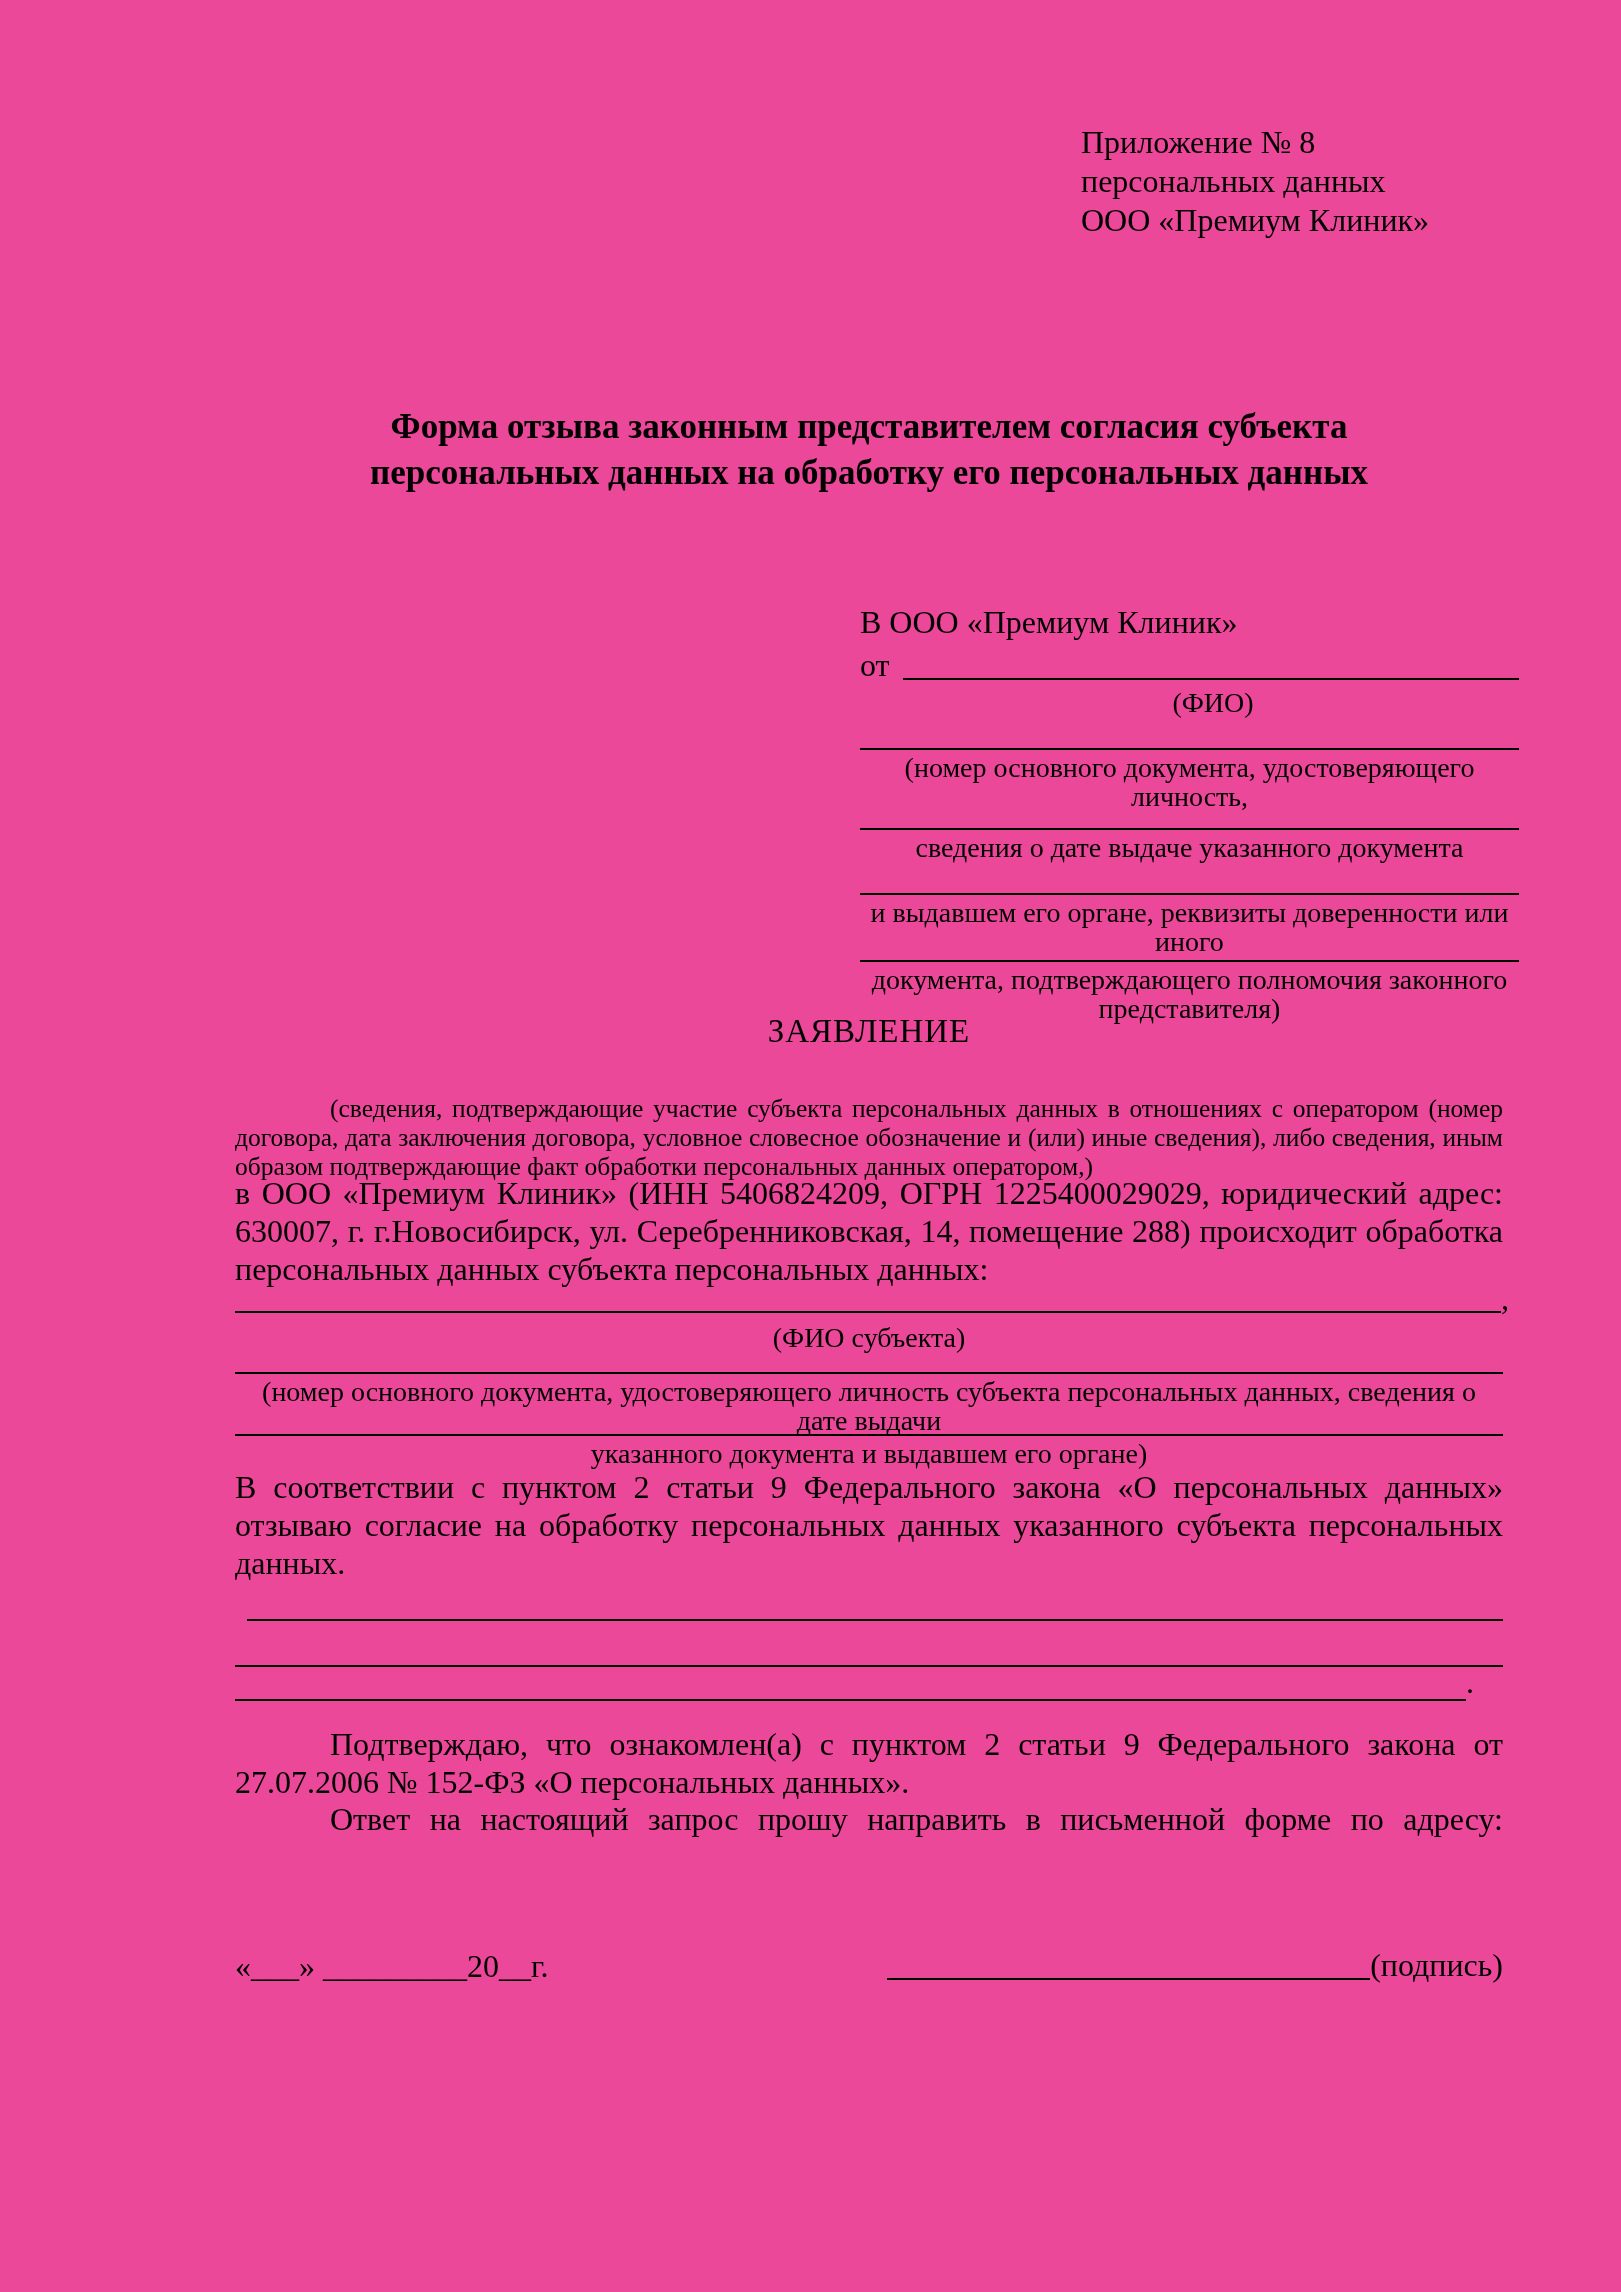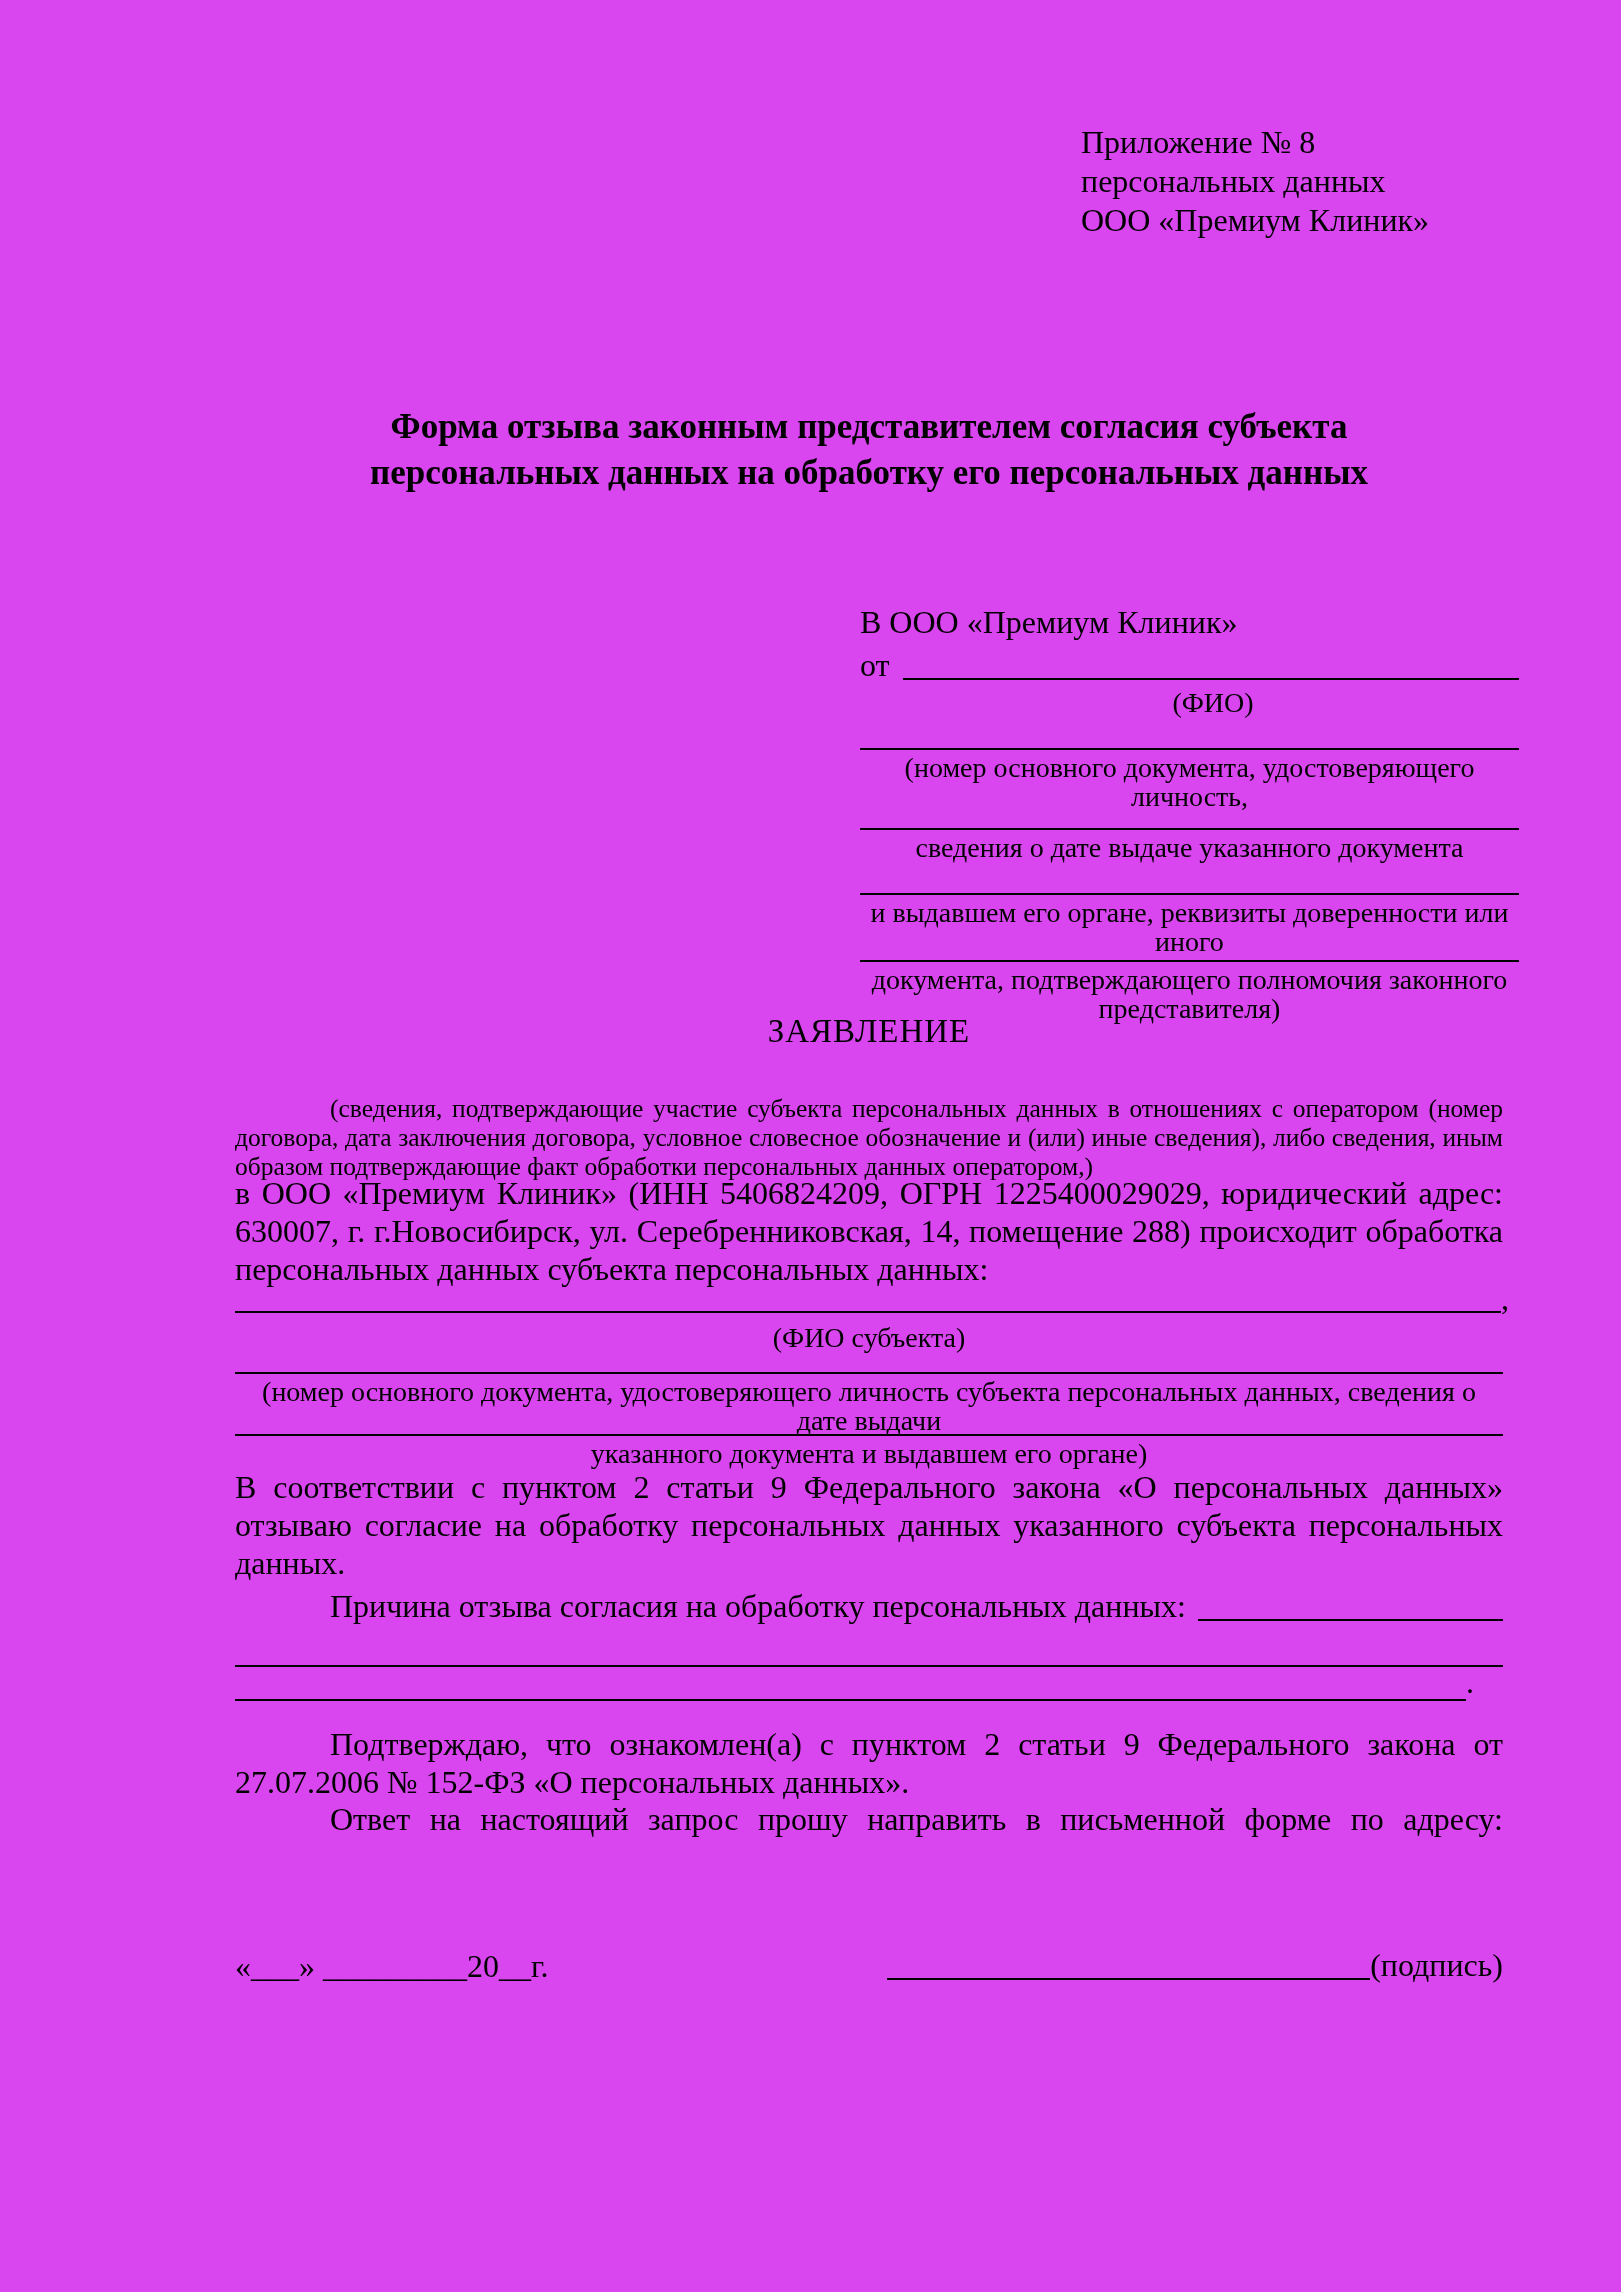--- a/index.html
+++ b/index.html
@@ -1,19 +1,19 @@
 <!DOCTYPE html>
 <html><head>
 <meta charset="utf-8">
 <style>
   html,body{margin:0;padding:0;background:#ffffff;}
   .page{
     position:relative;
     width:1621px;height:2293px;
-    background:#d946ef;color:#000000;
+    background:#ec4899;color:#000000;
     font-family:"Liberation Serif","DejaVu Serif",serif;
     font-size:32px;line-height:38px;
     overflow:hidden;
   }
   .abs{position:absolute;}
   .hdr{left:1081px;top:123px;line-height:39px;}
   .title{left:235px;width:1268px;top:404px;text-align:center;font-weight:bold;font-size:35px;line-height:46px;}
   .addr-to{left:860px;top:603px;}
   .row{display:flex;align-items:flex-end;}
   .fill{flex:1 1 auto;border-bottom:2.9px solid #000;margin-bottom:3.9px;}
@@ -97,21 +97,20 @@
   <div class="abs rule r1">
     <div class="cap">(номер основного документа, удостоверяющего личность субъекта персональных данных, сведения о дате выдачи</div>
   </div>
   <div class="abs rule r2">
     <div class="cap">указанного документа и выдавшем его органе)</div>
   </div>
 
   <div class="abs para wd-para">В соответствии с пунктом 2 статьи 9 Федерального закона «О персональных данных» отзываю согласие на обработку персональных данных указанного субъекта персональных данных.</div>
 
   <div class="abs row reason-row">
-    <span class="indent-sp">Причина отзыва согласия на обработку персональных данных:</span>
     <span class="fill" style="margin-left:11.8px;"></span>
   </div>
 
   <div class="abs blank1"></div>
   <div class="abs row period-row">
     <span class="fill" style="margin-bottom:0;"></span>
     <span class="tail">.</span>
   </div>
 
   <div class="abs para confirm-para">Подтверждаю, что ознакомлен(а) с пунктом 2 статьи 9 Федерального закона от 27.07.2006 № 152-ФЗ «О персональных данных».</div>

